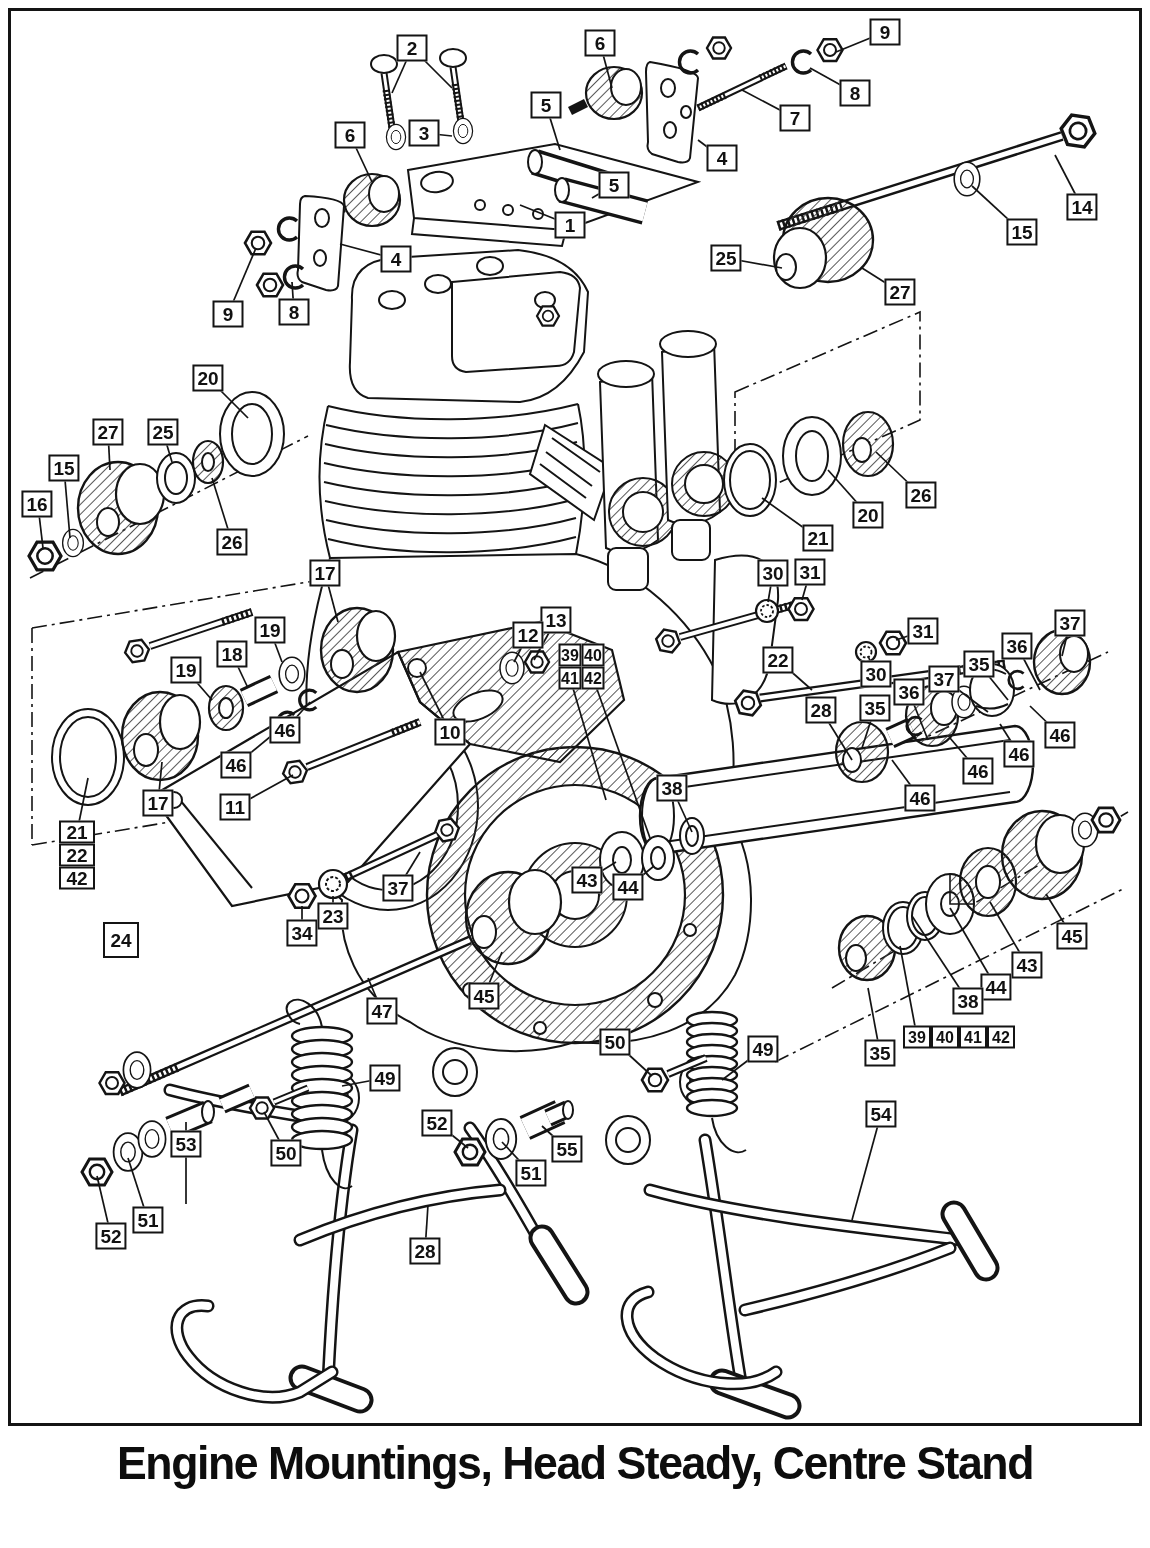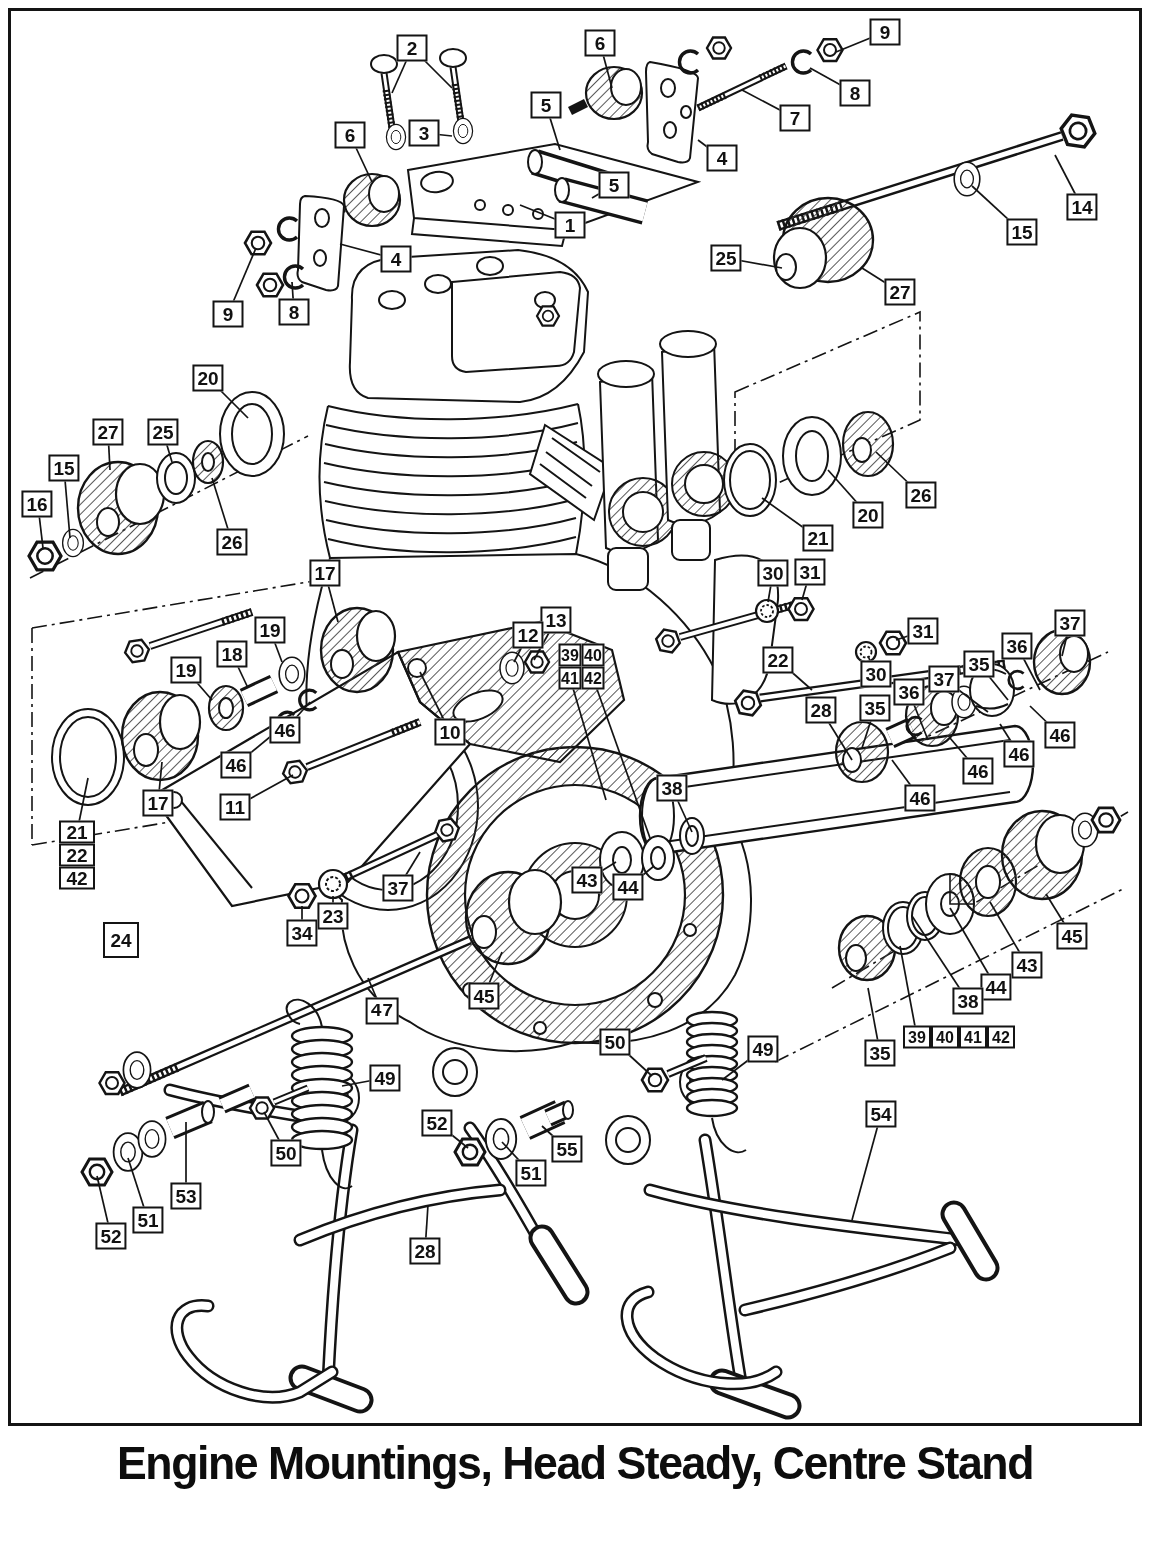--- a/index.html
+++ b/index.html
@@ -571,39 +571,39 @@
       <div class="callout" style="left: 1019px; top: 754px;">46</div>
       <div class="callout" style="left: 978px; top: 771px;">46</div>
       <div class="callout" style="left: 920px; top: 798px;">46</div>
       <div class="callout" style="left: 672px; top: 788px;">38</div>
       <div class="callout" style="left: 587px; top: 880px;">43</div>
       <div class="callout" style="left: 628px; top: 887px;">44</div>
       <div class="callout" style="left: 398px; top: 888px;">37</div>
       <div class="callout" style="left: 333px; top: 916px;">23</div>
       <div class="callout" style="left: 302px; top: 933px;">34</div>
       <div class="callout" style="left: 484px; top: 996px;">45</div>
-      <div class="callout" style="left: 382px; top: 1011px; font-family: Liberation Mono, monospace;">47</div>
+      <div class="callout" style="left: 382px; top: 1011px;">47</div>
       <div class="callout" style="left: 1072px; top: 936px;">45</div>
       <div class="callout" style="left: 1027px; top: 965px;">43</div>
       <div class="callout" style="left: 996px; top: 987px;">44</div>
       <div class="callout" style="left: 968px; top: 1001px;">38</div>
       <div class="callout small" style="left: 917px; top: 1037px; width: 28px; min-width: 28px; height: 23px;">39</div>
       <div class="callout small" style="left: 945px; top: 1037px; width: 28px; min-width: 28px; height: 23px;">40</div>
       <div class="callout small" style="left: 973px; top: 1037px; width: 28px; min-width: 28px; height: 23px;">41</div>
       <div class="callout small" style="left: 1001px; top: 1037px; width: 28px; min-width: 28px; height: 23px;">42</div>
       <div class="callout" style="left: 880px; top: 1053px;">35</div>
       <div class="callout" style="left: 615px; top: 1042px;">50</div>
       <div class="callout" style="left: 763px; top: 1049px;">49</div>
       <div class="callout" style="left: 385px; top: 1078px;">49</div>
       <div class="callout" style="left: 437px; top: 1123px;">52</div>
       <div class="callout" style="left: 881px; top: 1114px;">54</div>
       <div class="callout" style="left: 286px; top: 1153px;">50</div>
       <div class="callout" style="left: 567px; top: 1149px;">55</div>
       <div class="callout" style="left: 531px; top: 1173px;">51</div>
-      <div class="callout" style="left: 186px; top: 1196px;">53</div>
+      <div class="callout" style="left: 186px; top: 1144px;">53</div>
       <div class="callout" style="left: 148px; top: 1220px;">51</div>
       <div class="callout" style="left: 111px; top: 1236px;">52</div>
       <div class="callout" style="left: 425px; top: 1251px;">28</div>
     </div>
 
 <div class="title">Engine Mountings, Head Steady, Centre Stand</div>
 
 </div>
 
 </body></html>

